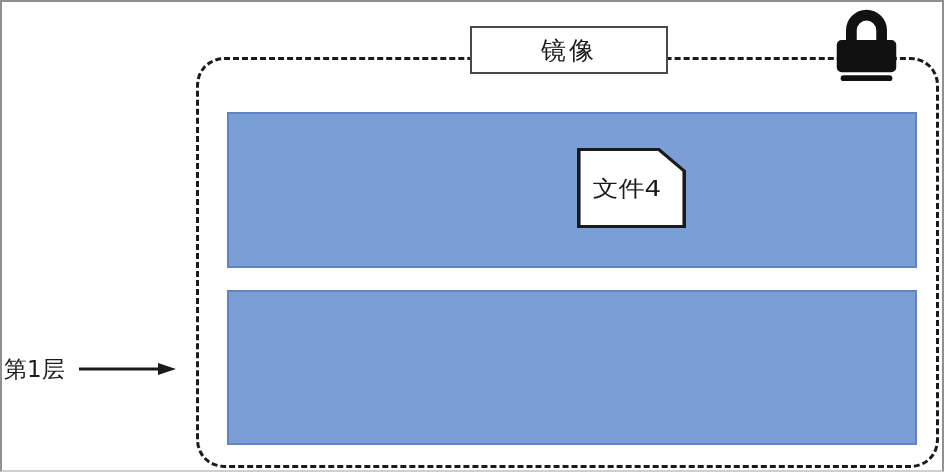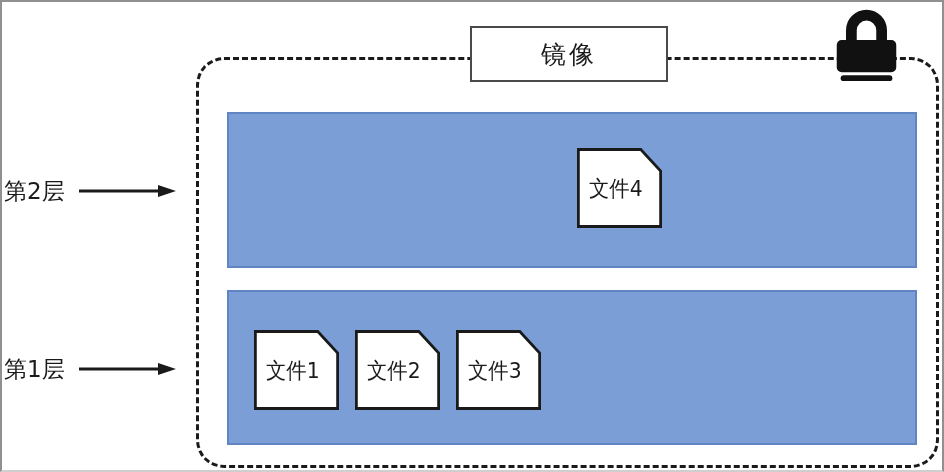--- a/index.html
+++ b/index.html
@@ -41,21 +41,21 @@
 
   
   .file-row{
     position:absolute;
     display:flex;
     gap:16px;
   }
   .file-row-layer2{left:575px;top:146px;}
   .file-row-layer1{left:252px;top:328px;}
 
-  .file{width:85px;height:80px;display:block;text-align:right;}
+  .file{width:109px;height:80px;display:block;text-align:right;}
   .file svg{display:block;width:100%;height:100%;}
   .file text{
     font-family:"DejaVu Sans","Liberation Sans",sans-serif;
     font-size:22px;
     fill:#1a1a1a;
   }
 
   
   .layer-caption{
     position:absolute;
@@ -73,21 +73,21 @@
     color:#1a1a1a;
     white-space:nowrap;
     line-height:1;
   }
   .arrow{width:98px;height:14px;display:block;}
 
   
   .image-label-box{
     position:absolute;
     left:468px;top:24px;
-    width:198px;height:56px;
+    width:198px;height:48px;
     background:#fff;
     border:2px solid #4a4a4a;
     display:flex;
     align-items:center;
     justify-content:center;
     z-index:3;
   }
   .image-label-box .label-text{
     font-size:25px;
     letter-spacing:3px;
@@ -116,48 +116,21 @@
 
   <div class="file-row file-row-layer2">
     <span class="file">
       <svg viewBox="0 0 92 80" preserveAspectRatio="none">
         <polygon points="1.5,1.5 69,1.5 90.5,23 90.5,78.5 1.5,78.5" fill="#ffffff" stroke="#1a1a1a" stroke-width="3"></polygon>
         <text x="42" y="48" text-anchor="middle">文件4</text>
       </svg>
     </span>
   </div>
 
-  <div class="file-row file-row-layer1">
-    <span class="file">
-      <svg viewBox="0 0 92 80" preserveAspectRatio="none">
-        <polygon points="1.5,1.5 69,1.5 90.5,23 90.5,78.5 1.5,78.5" fill="#ffffff" stroke="#1a1a1a" stroke-width="3"></polygon>
-        <text x="42" y="48" text-anchor="middle">文件1</text>
-      </svg>
-    </span>
-    <span class="file">
-      <svg viewBox="0 0 92 80" preserveAspectRatio="none">
-        <polygon points="1.5,1.5 69,1.5 90.5,23 90.5,78.5 1.5,78.5" fill="#ffffff" stroke="#1a1a1a" stroke-width="3"></polygon>
-        <text x="42" y="48" text-anchor="middle">文件2</text>
-      </svg>
-    </span>
-    <span class="file">
-      <svg viewBox="0 0 92 80" preserveAspectRatio="none">
-        <polygon points="1.5,1.5 69,1.5 90.5,23 90.5,78.5 1.5,78.5" fill="#ffffff" stroke="#1a1a1a" stroke-width="3"></polygon>
-        <text x="42" y="48" text-anchor="middle">文件3</text>
-      </svg>
-    </span>
-  </div>
 
-  <div class="layer-caption caption-layer2">
-    <span class="caption-text">第2层</span>
-    <svg class="arrow" viewBox="0 0 98 14">
-      <line x1="0" y1="7" x2="80" y2="7" stroke="#1a1a1a" stroke-width="3"></line>
-      <polygon points="79,1 97,7 79,13" fill="#1a1a1a"></polygon>
-    </svg>
-  </div>
 
   <div class="layer-caption caption-layer1">
     <span class="caption-text">第1层</span>
     <svg class="arrow" viewBox="0 0 98 14">
       <line x1="0" y1="7" x2="80" y2="7" stroke="#1a1a1a" stroke-width="3"></line>
       <polygon points="79,1 97,7 79,13" fill="#1a1a1a"></polygon>
     </svg>
   </div>
 
   <div class="image-label-box">

